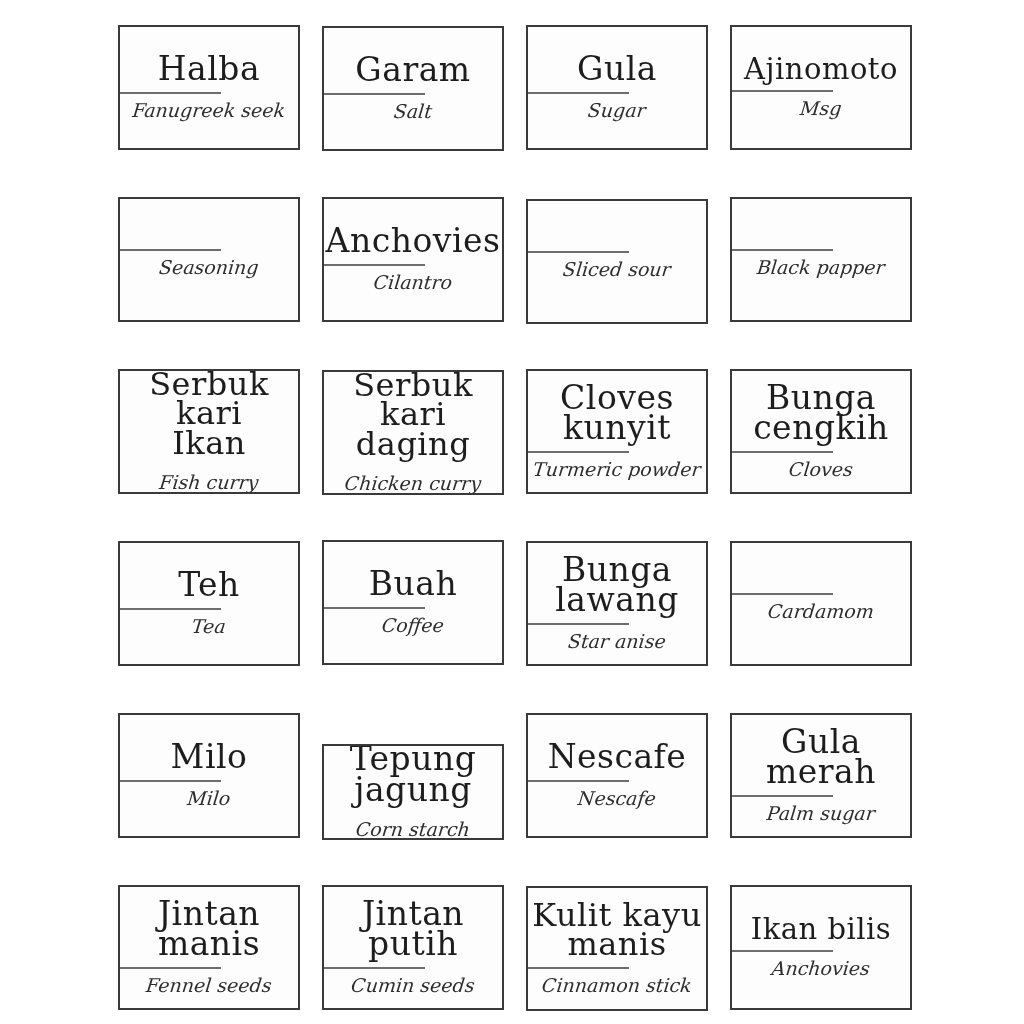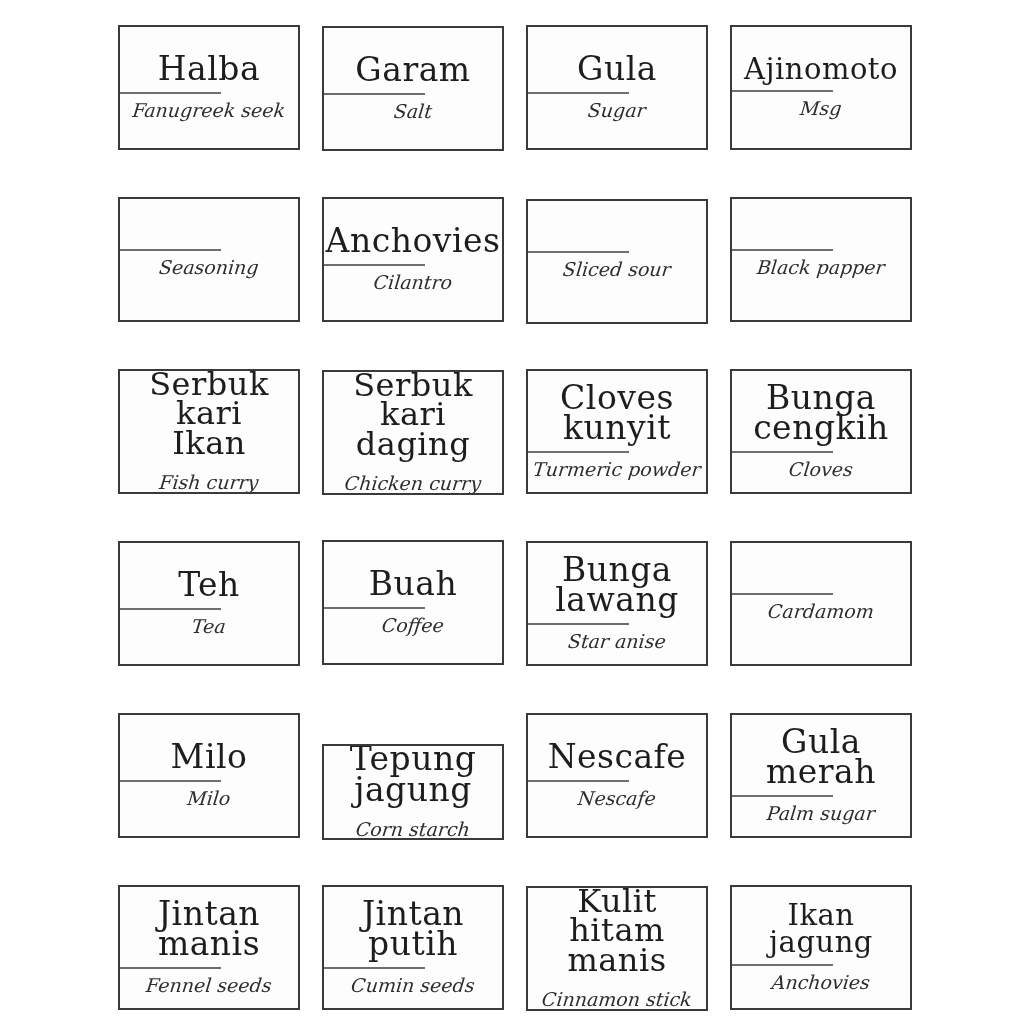--- a/index.html
+++ b/index.html
@@ -204,25 +204,25 @@
   </div>
 
   <div class="card">
     <div class="title">Jintan
 putih</div>
     <div class="divider"></div>
     <div class="subtitle">Cumin seeds</div>
   </div>
 
   <div class="card t-sm">
-    <div class="title">Kulit hitam
+    <div class="title">Kulit kayu
 manis</div>
     <div class="divider"></div>
     <div class="subtitle">Cinnamon stick</div>
   </div>
 
   <div class="card t-md">
-    <div class="title">Ikan jagung</div>
+    <div class="title">Ikan bilis</div>
     <div class="divider"></div>
     <div class="subtitle">Anchovies</div>
   </div>
 
 </div>
 
 </body></html>

